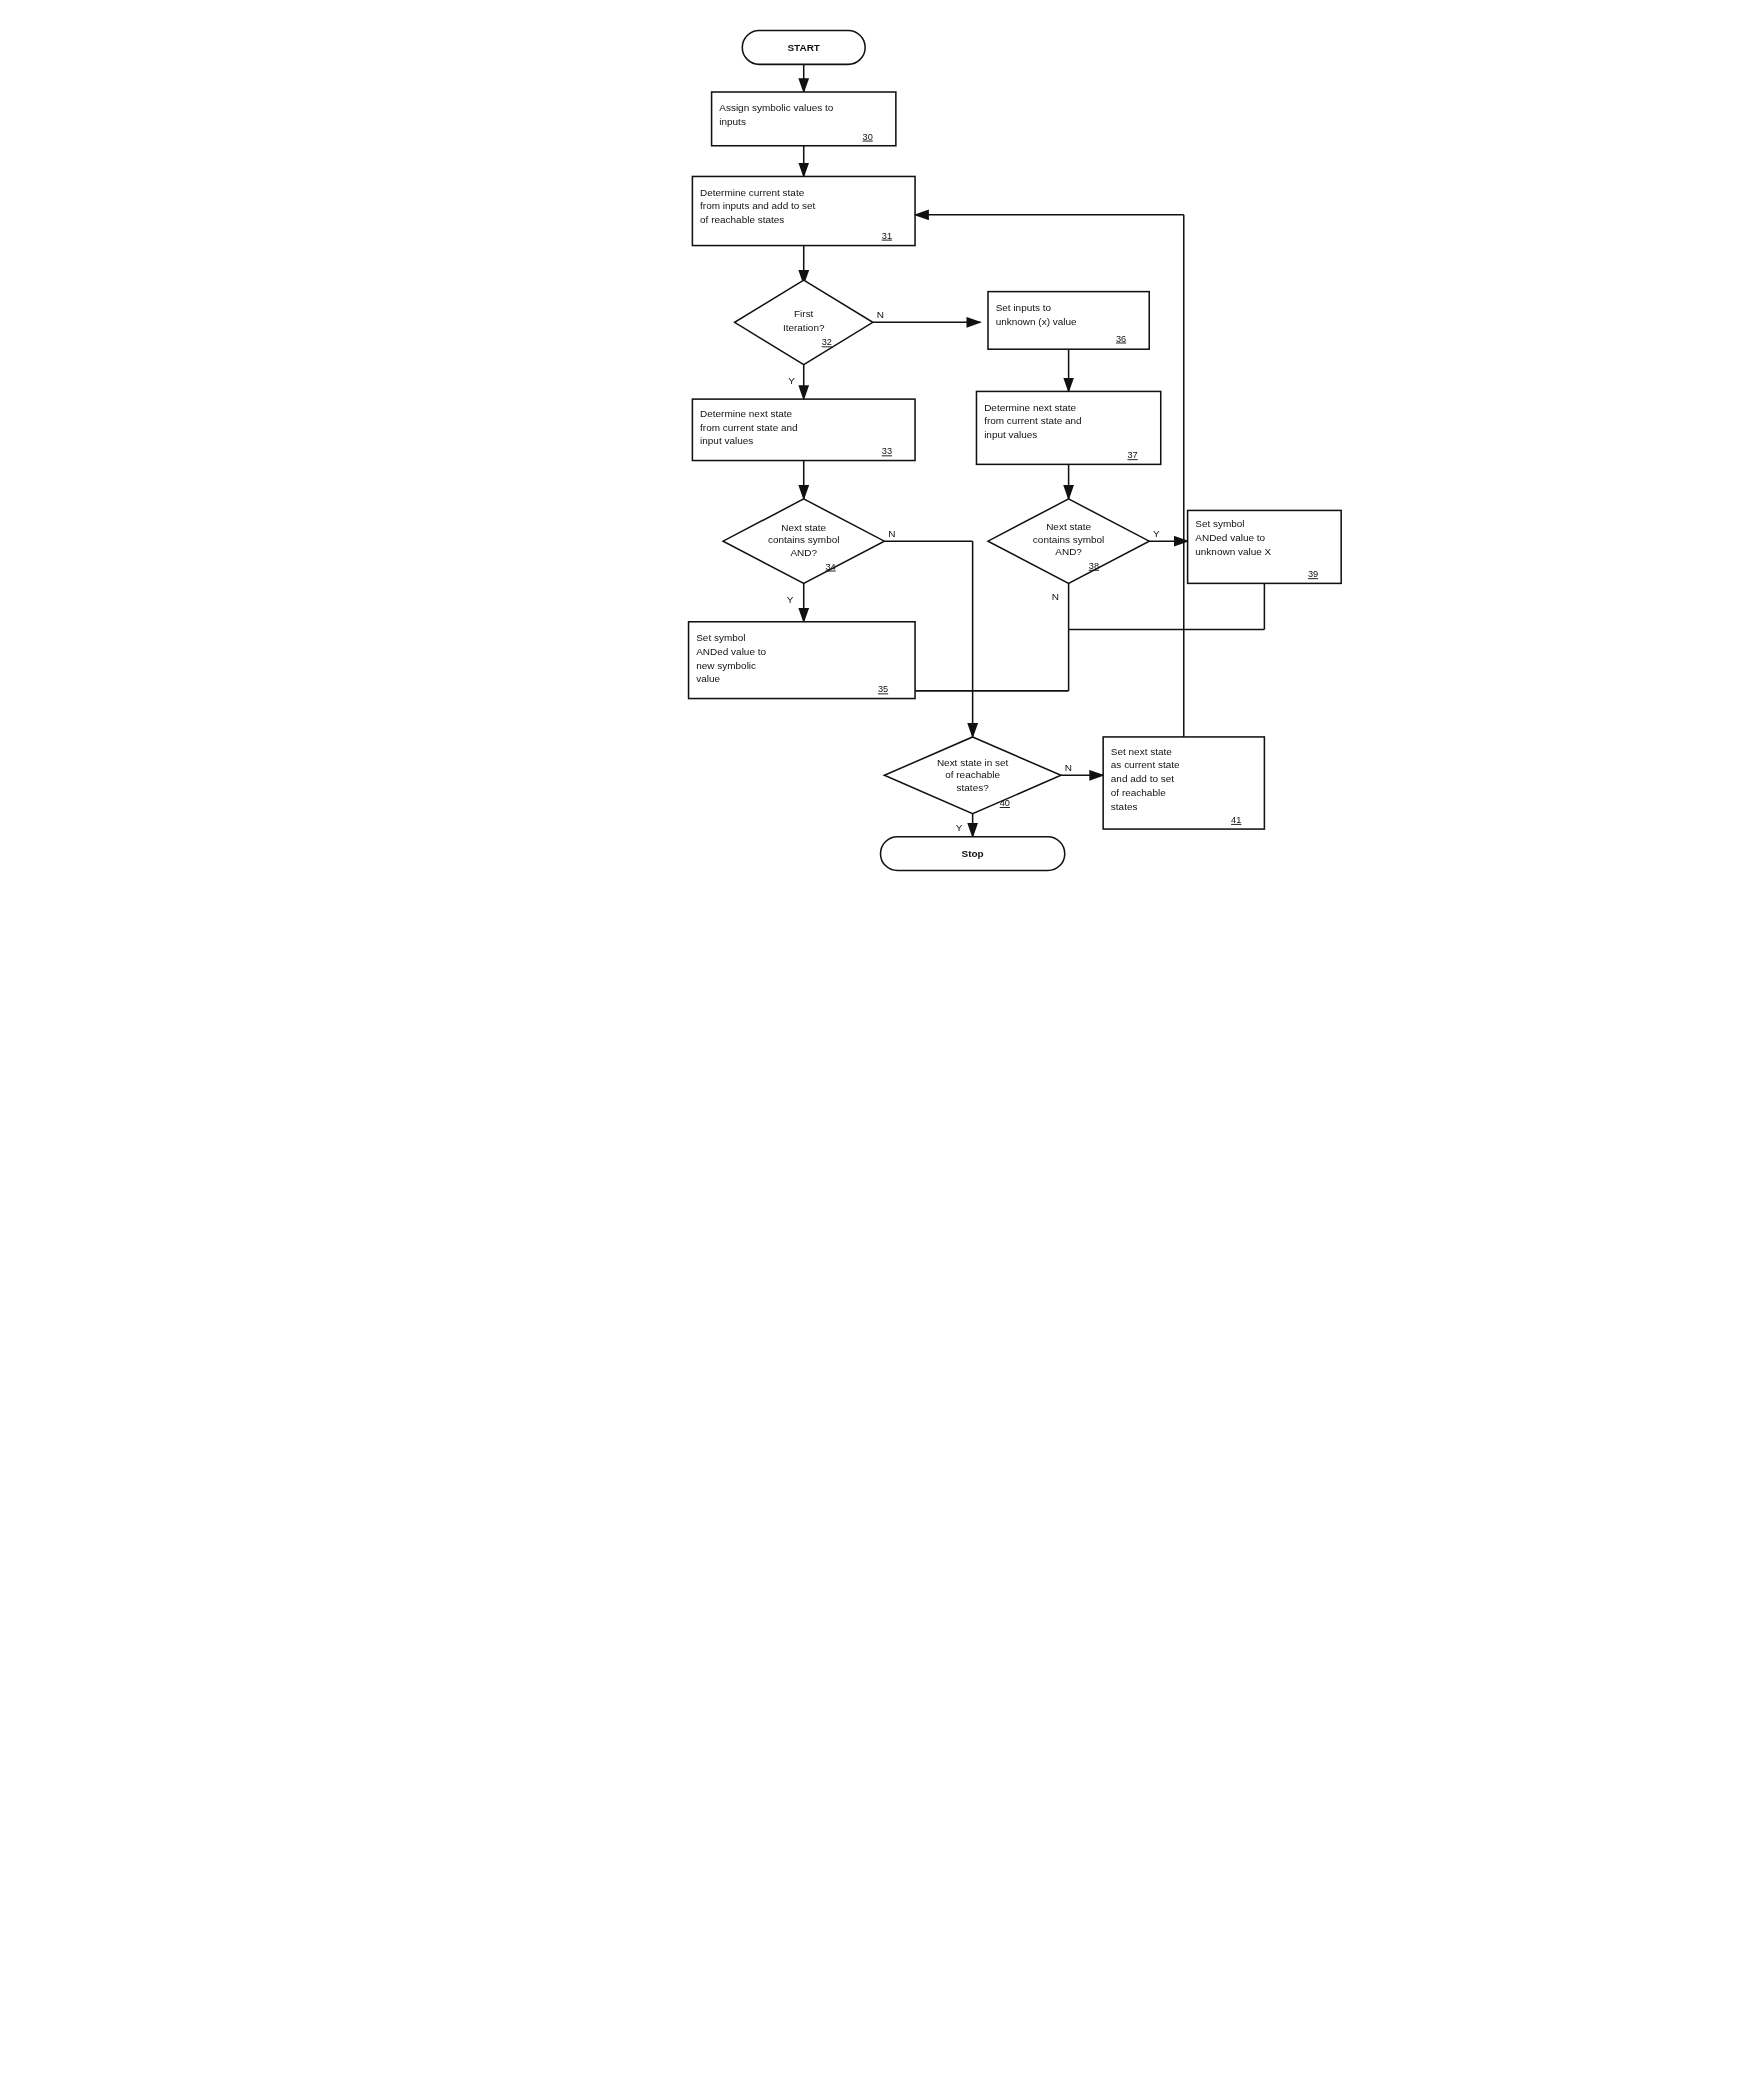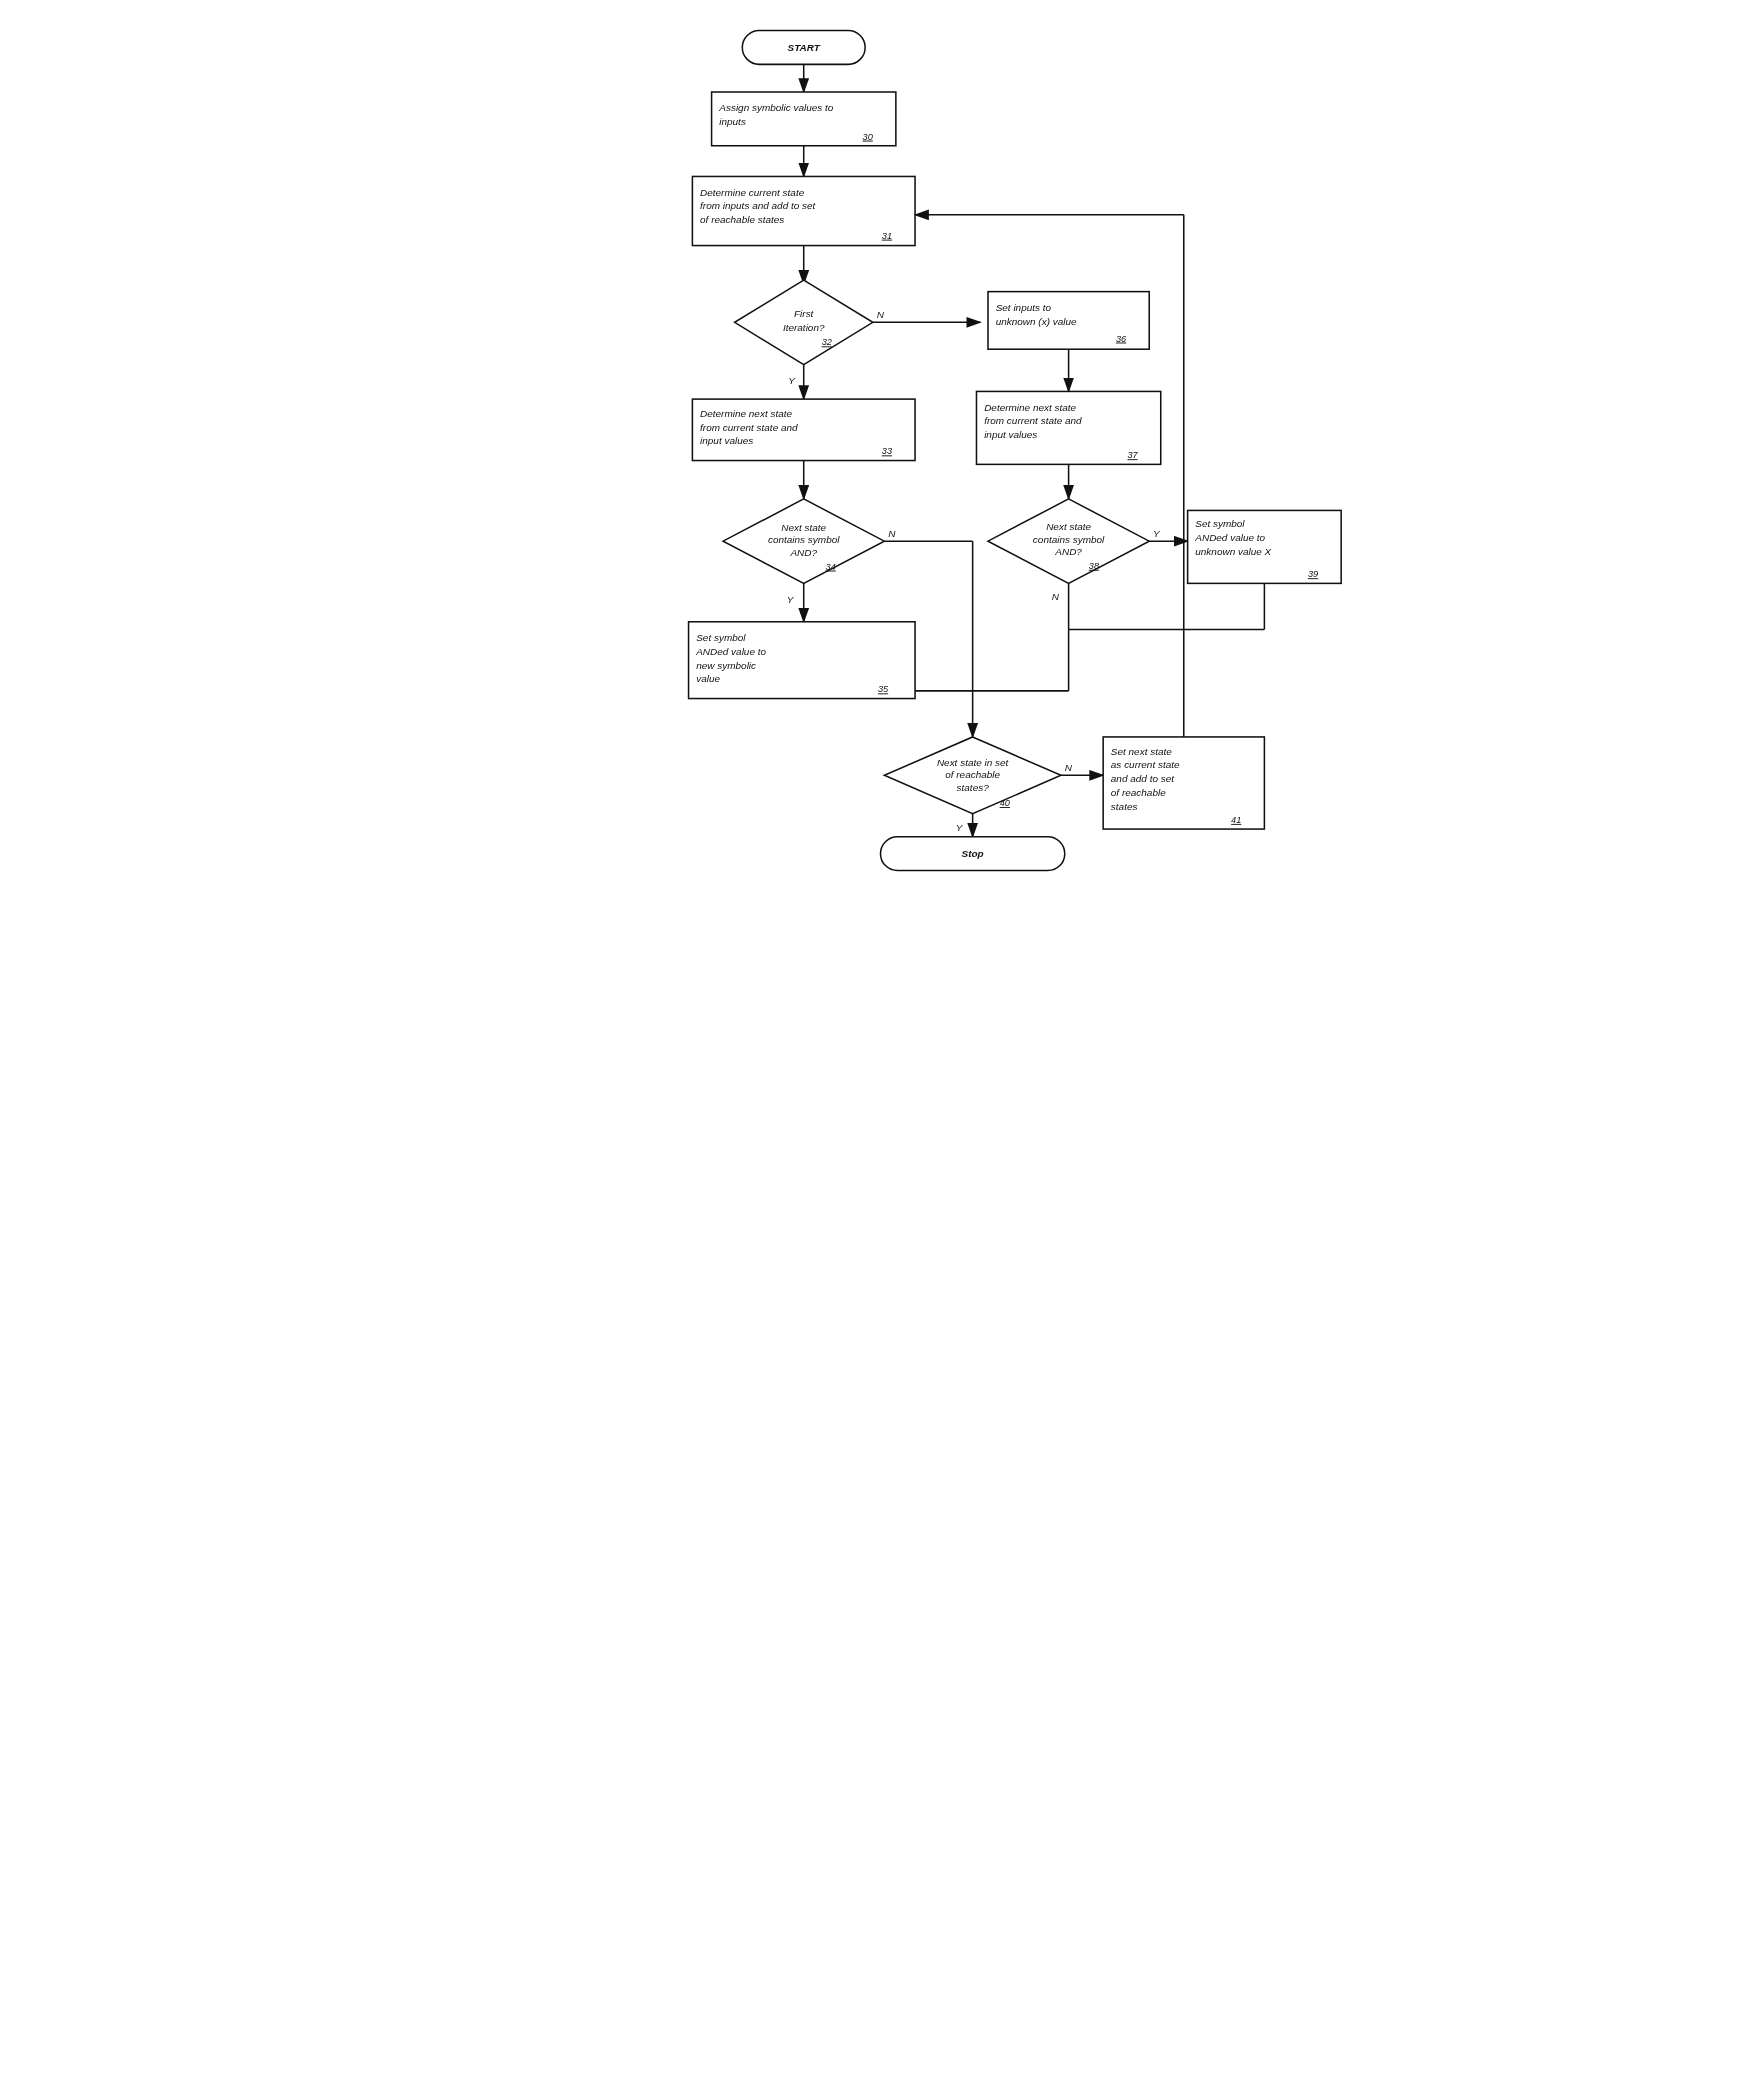--- a/index.html
+++ b/index.html
@@ -9,21 +9,20 @@
       font-size: 10.8px;
       display: flex;
       justify-content: center;
       align-items: flex-start;
       padding: 15.4px;
     }
     .flowchart-container {
       position: relative;
       width: 691px;
       height: 845px;
-      font-style: italic;
     }
     svg {
       position: absolute;
       top: 0; left: 0;
       width: 100%; height: 100%;
       overflow: visible;
     }
     .node-label {
       font-size: 13px;
       font-family: Arial, sans-serif;

